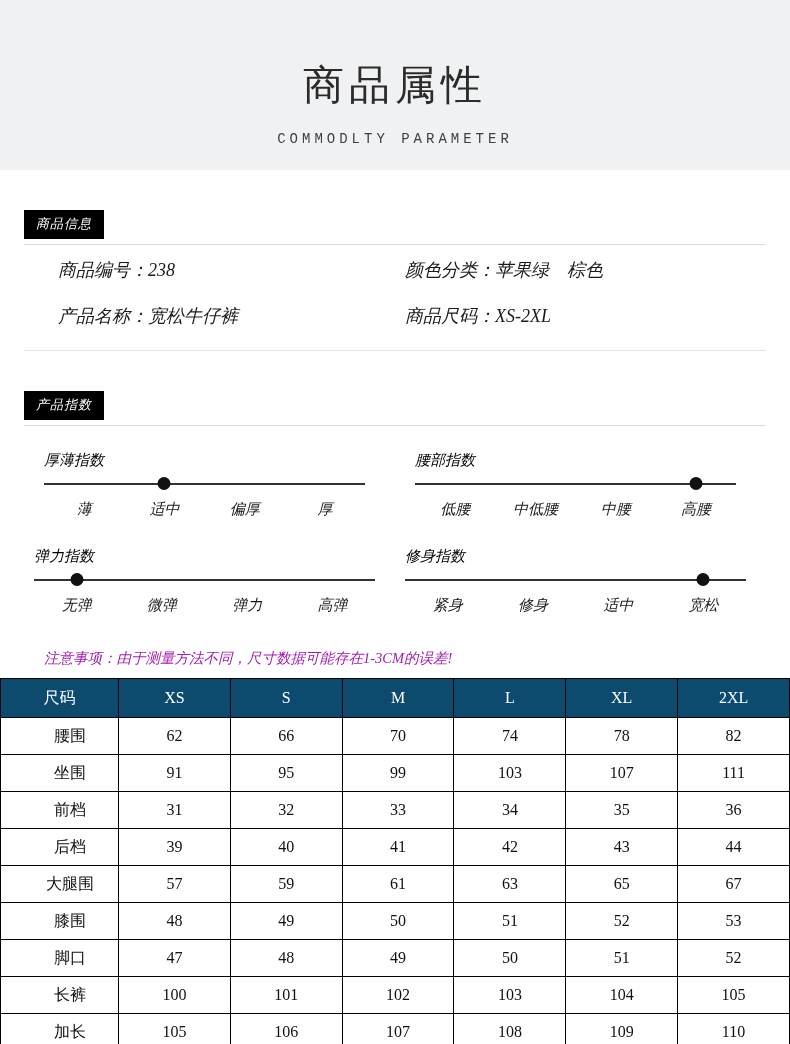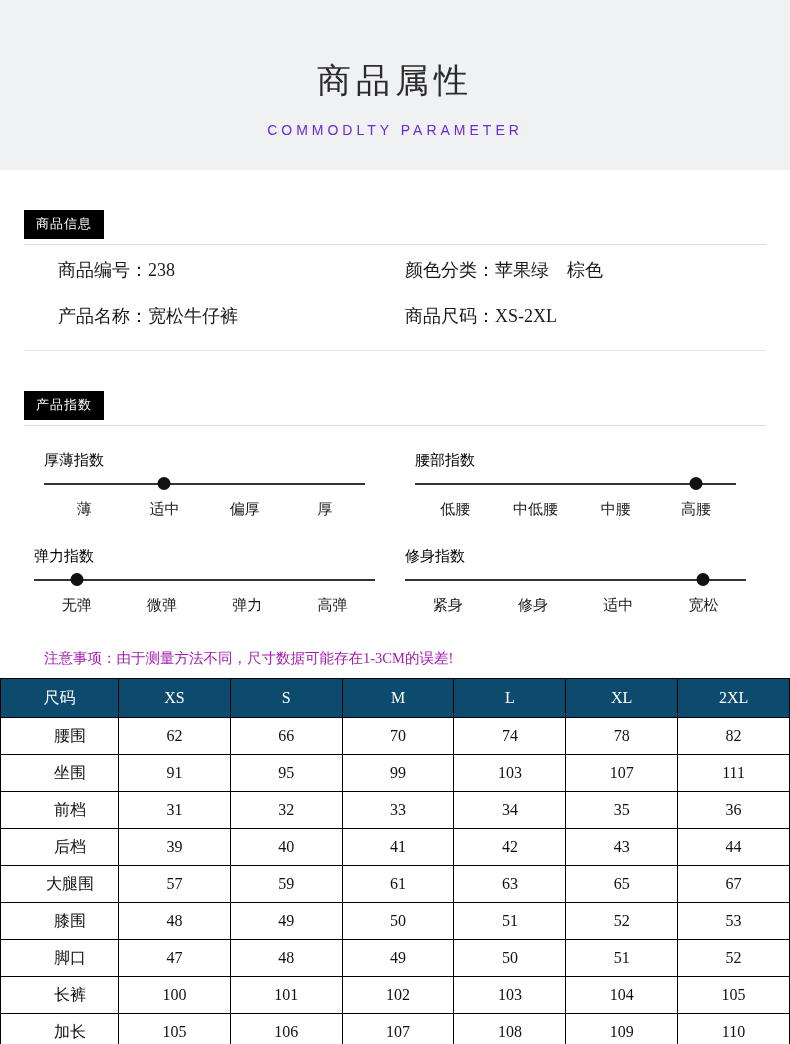--- a/index.html
+++ b/index.html
@@ -22,37 +22,38 @@
 
   
   .banner {
     background: #f0f1f3;
     height: 170px;
     box-sizing: border-box;
     padding-top: 58px;
     text-align: center;
   }
   .banner-title {
-    font-size: 34px;
+    font-size: 41px;
     letter-spacing: 5px;
     color: #2b2b2b;
     font-family: Liberation Serif, serif;
     font-weight: normal;
   }
   .banner-sub {
     margin-top: 18px;
     font-size: 14px;
     letter-spacing: 4px;
-    color: #6d28d9;
-    font-family: Liberation Sans, sans-serif;
+    color: #404040;
+    font-family: Liberation Mono, monospace;
   }
 
   
   .section {
     padding: 0 24px;
+    font-style: italic;
   }
   .sec-head {
     margin-top: 40px;
     position: relative;
     height: 26px;
   }
   .sec-tag {
     display: inline-block;
     background: #000;
     color: #fff;

